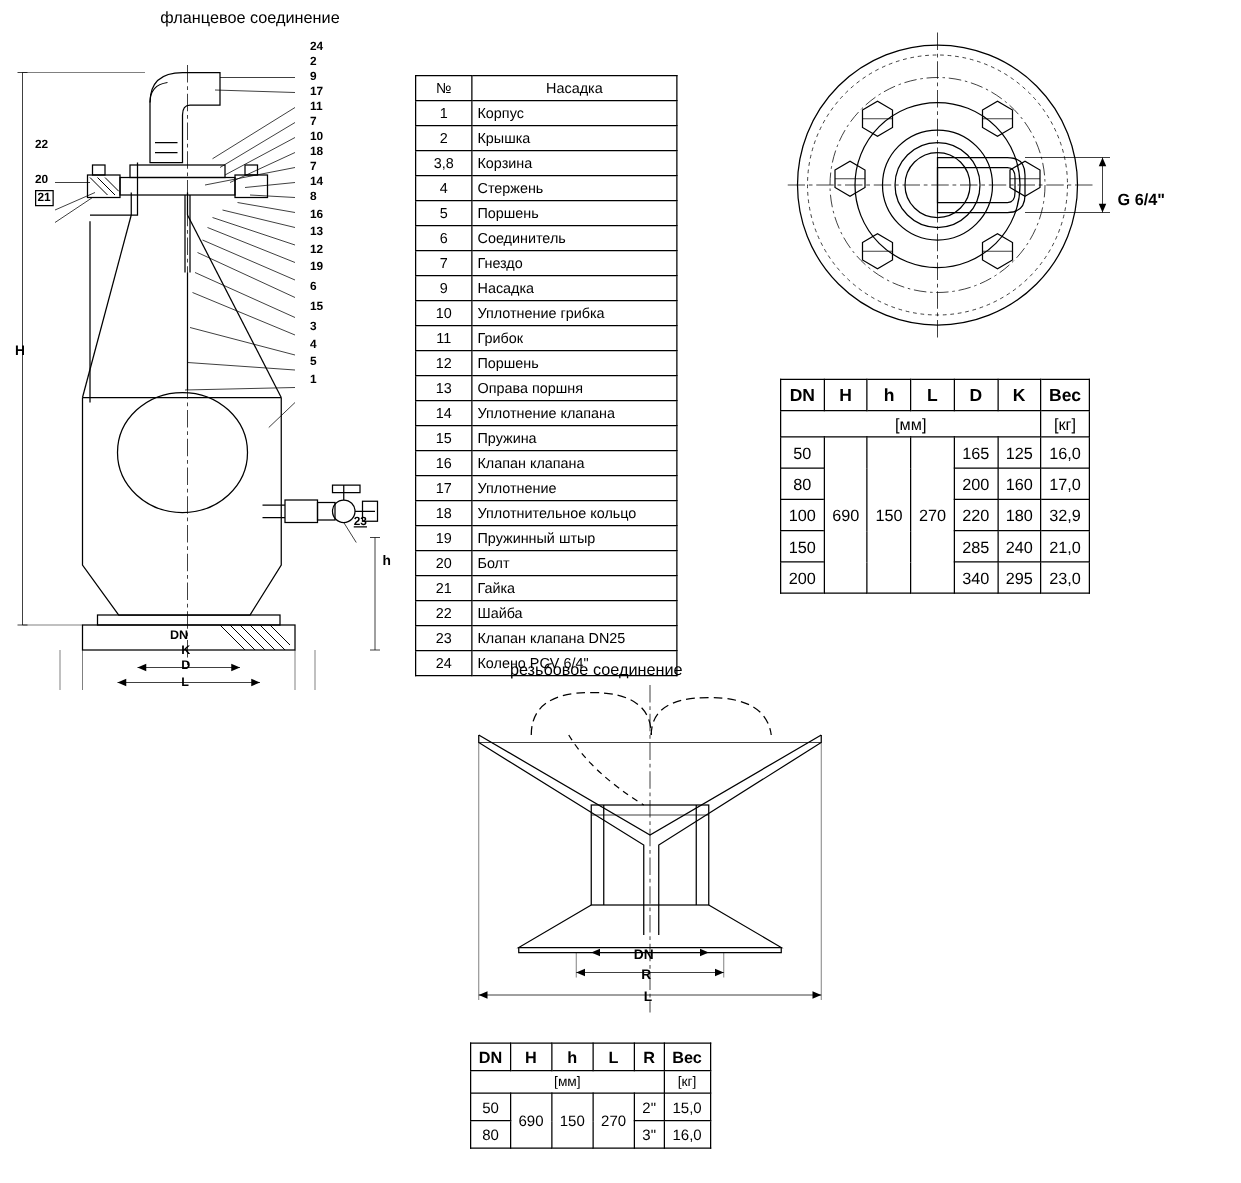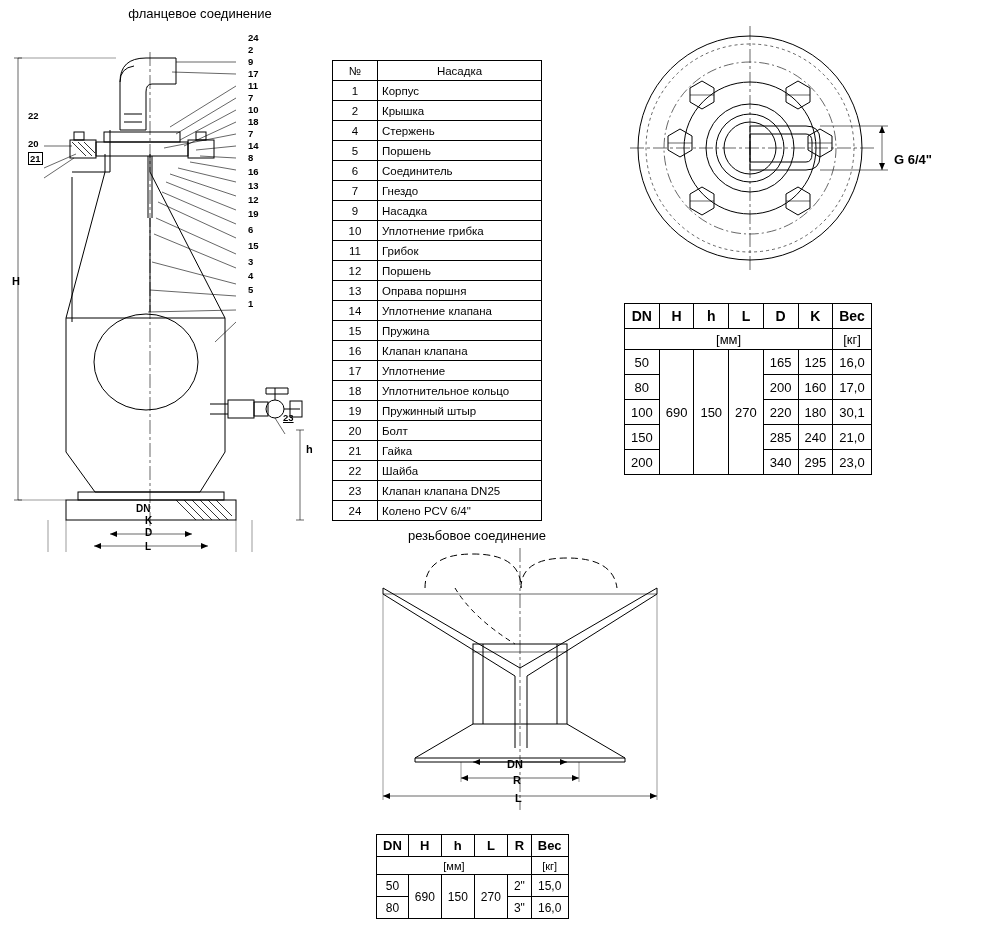--- a/index.html
+++ b/index.html
@@ -245,20 +245,24 @@
     <tbody id="parts-body">
         <tr>
           <td class="num">1</td>
           <td class="nm">Корпус</td>
         </tr>
         <tr>
           <td class="num">2</td>
           <td class="nm">Крышка</td>
         </tr>
         <tr>
+          <td class="num">3,8</td>
+          <td class="nm">Корзина</td>
+        </tr>
+        <tr>
           <td class="num">4</td>
           <td class="nm">Стержень</td>
         </tr>
         <tr>
           <td class="num">5</td>
           <td class="nm">Поршень</td>
         </tr>
         <tr>
           <td class="num">6</td>
           <td class="nm">Соединитель</td>
@@ -413,21 +417,21 @@
         <tr>
           <td class="val">80</td>
           <td class="val">200</td>
           <td class="val">160</td>
           <td class="val">17,0</td>
         </tr>
         <tr>
           <td class="val">100</td>
           <td class="val">220</td>
           <td class="val">180</td>
-          <td class="val">30,1</td>
+          <td class="val">32,9</td>
         </tr>
         <tr>
           <td class="val">150</td>
           <td class="val">285</td>
           <td class="val">240</td>
           <td class="val">21,0</td>
         </tr>
         <tr>
           <td class="val">200</td>
           <td class="val">340</td>

